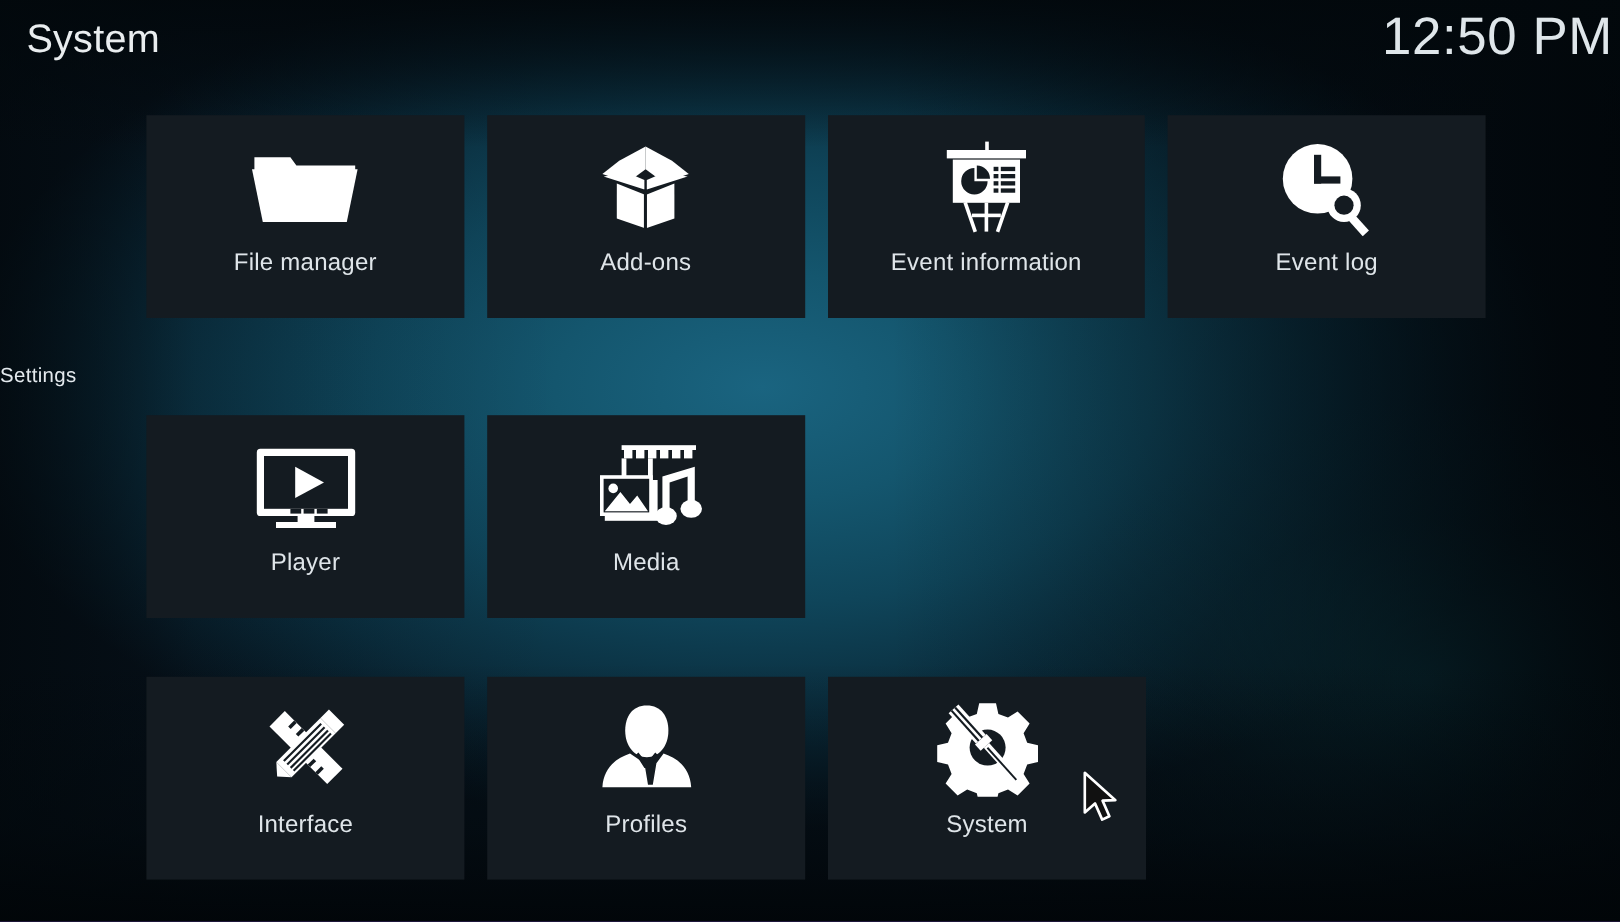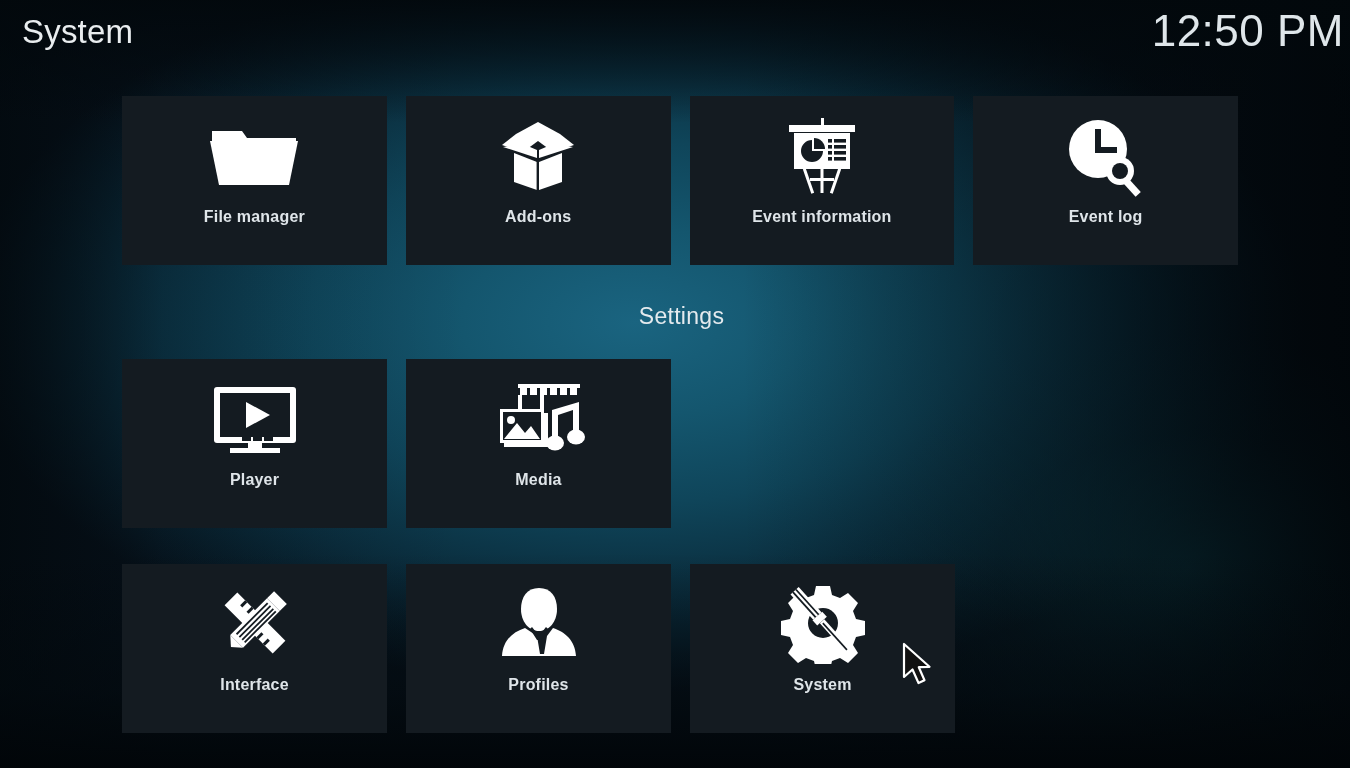--- a/index.html
+++ b/index.html
@@ -51,48 +51,48 @@
     position:absolute; right:6px; top:2px;
     font-size:44px; font-weight:300; color:#dfe6ea;
     letter-spacing:0.5px; line-height:1.3;
   }
 
   
   .grid-area{ position:absolute; left:0; top:0; width:1350px; height:768px; z-index:4; }
 
   .row{ position:absolute; left:122px; width:1116px; display:flex; gap:19px; }
   .row-top{ top:96px; }
-  .row-mid{ top:359px; }
+  .row-mid{ top:346px; }
   .row-bot{ top:531px;margin-top:33px; }
 
   .tile{
     width:265px; height:169px;
     background:#141b21;
     position:relative;
     display:flex; flex-direction:column;
     align-items:center; justify-content:flex-start;
     cursor:pointer;
   }
   .row-mid .tile, .row-bot .tile{ height:169px; }
   .tile-icon{
     width:100%; height:112px;
     display:flex; align-items:center; justify-content:center;
     padding-top:6px;
   }
   .tile-icon svg{ display:block; }
   .tile-label{
-    font-size:16px; color:#dfe5e9; font-weight:700;
+    font-size:20px; color:#dfe5e9; font-weight:400;
     letter-spacing:0.2px; text-align:center; line-height:1.1;
   }
 
   
   .section-header{
     position:absolute; left:0; right:0; top:303px;
-    text-align:center; z-index:4;
-    font-size:23px; color:#e4eaee; font-weight:400; letter-spacing:0.3px;padding-left:13px;
+    z-index:4;
+    font-size:17px; color:#e4eaee; font-weight:400; letter-spacing:0.3px;
   }
 
   
   .cursor{
     position:absolute; left:900px; top:641px; z-index:30;
     pointer-events:none;
   }
 </style>
 </head>
 <body>

